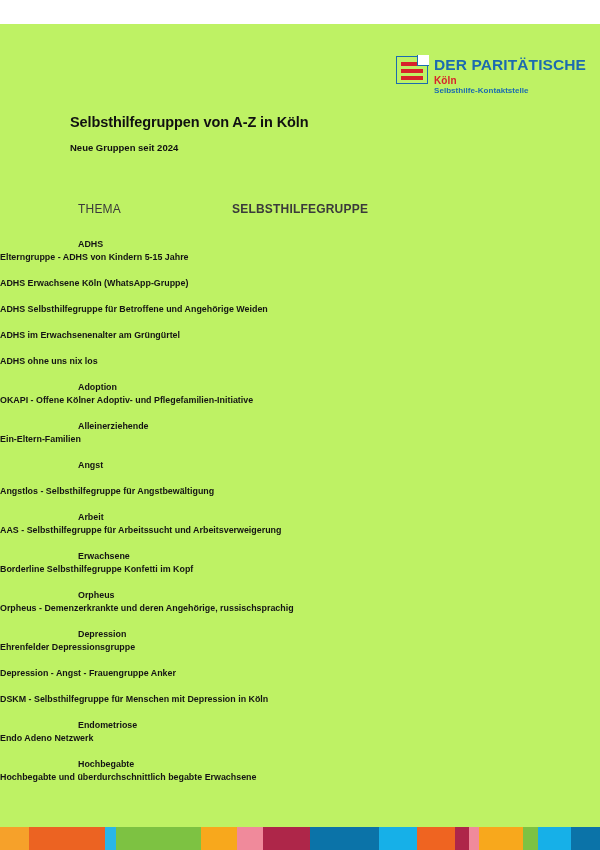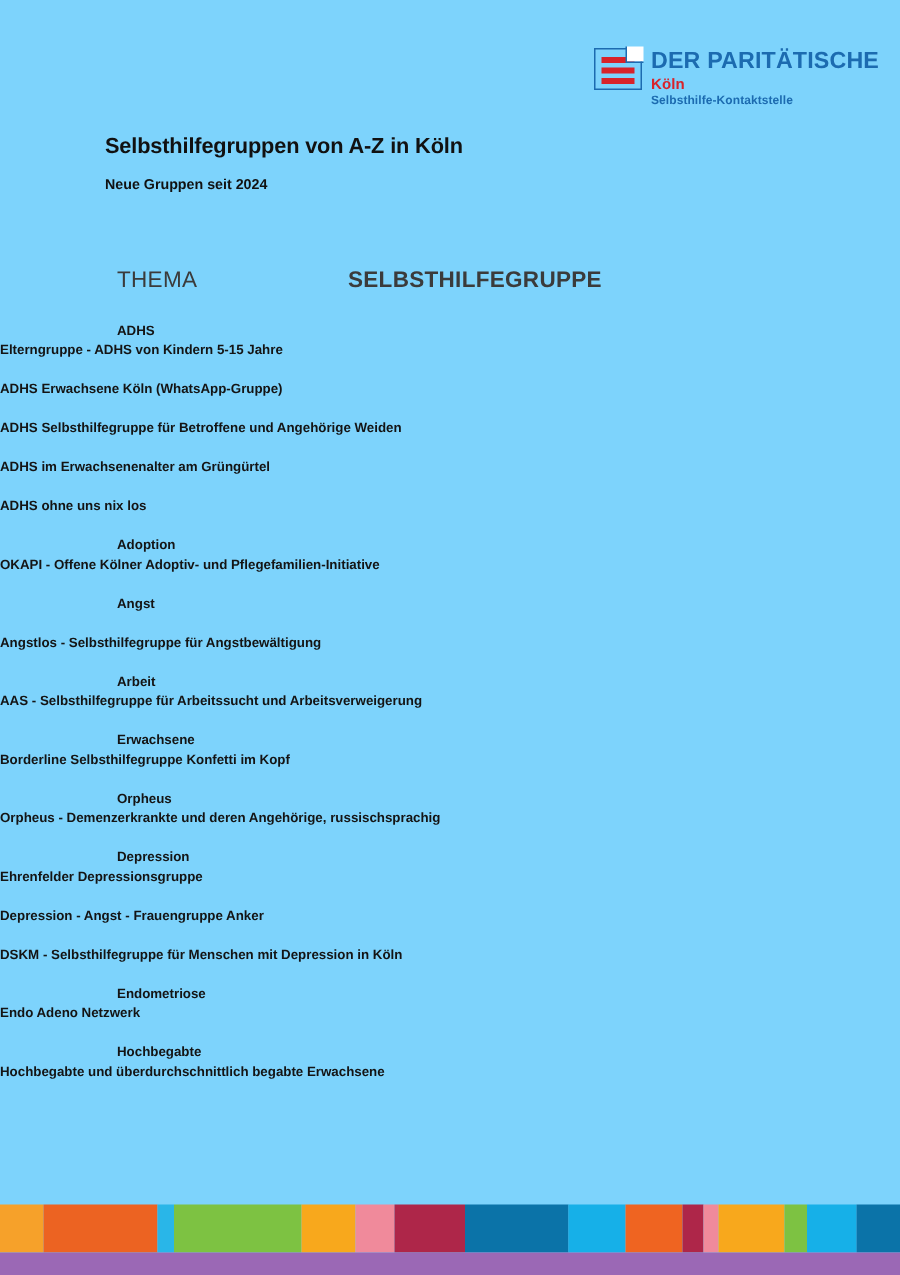--- a/index.html
+++ b/index.html
@@ -13,21 +13,22 @@
     position: relative;
     overflow: hidden;
     font-family: "Liberation Sans", sans-serif;
     color: #1a1a1a;
     -webkit-font-smoothing: antialiased;
   }
 
   .page {
     position: absolute;
     inset: 0;
-    background: #7dd3fc;
+    background: #bef264;
+    margin-top: 24px;
   }
 
   
   .logo {
     position: absolute;
     left: 396px;
     top: 30px;
     width: 170px;
     height: 48px;
   }
@@ -142,21 +143,21 @@
     top: 178px;
     width: 600px;
   }
   .thead {
     position: relative;
     height: 36px;
   }
   .th {
     position: absolute;
     top: 0;
-    font-size: 15px;
+    font-size: 12px;
     font-weight: 400;
     color: #3b3b3b;
     letter-spacing: 0.2px;
     white-space: nowrap;
   }
   .th.c1 { left: 78px; }
   .th.c2 { left: 232px; font-weight: bold; }
 
   .row {
     position: relative;
@@ -248,20 +249,24 @@
           <div class="cell-topic"></div>
           <div class="cell-group">ADHS im Erwachsenenalter am Grüngürtel</div>
         </div>
         <div class="row">
           <div class="cell-topic"></div>
           <div class="cell-group">ADHS ohne uns nix los</div>
         </div>
         <div class="row">
           <div class="cell-topic">Adoption</div>
           <div class="cell-group">OKAPI - Offene Kölner Adoptiv- und Pflegefamilien-Initiative</div>
+        </div>
+        <div class="row">
+          <div class="cell-topic">Alleinerziehende</div>
+          <div class="cell-group">Ein-Eltern-Familien</div>
         </div>
         <div class="row">
           <div class="cell-topic">Angst</div>
         </div>
         <div class="row">
           <div class="cell-topic"></div>
           <div class="cell-group">Angstlos - Selbsthilfegruppe für Angstbewältigung</div>
         </div>
         <div class="row">
           <div class="cell-topic">Arbeit</div>

